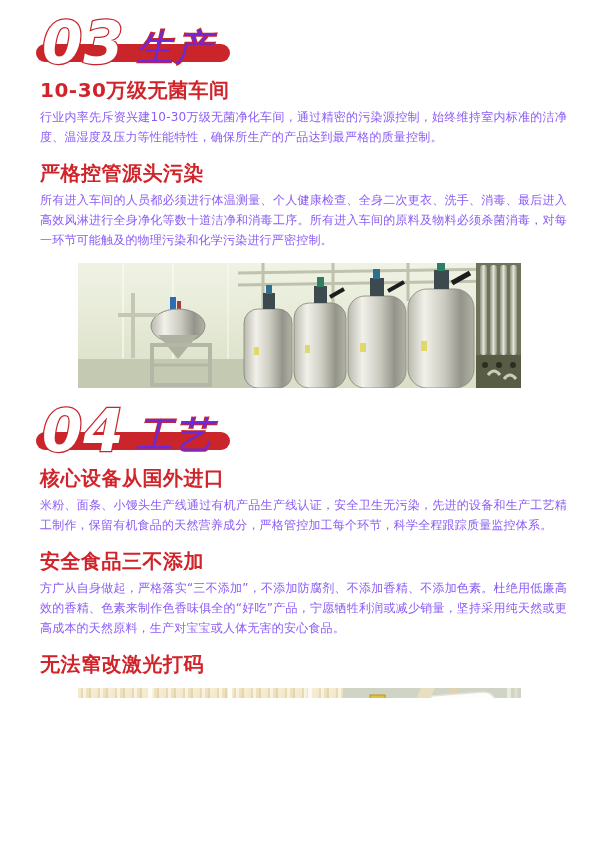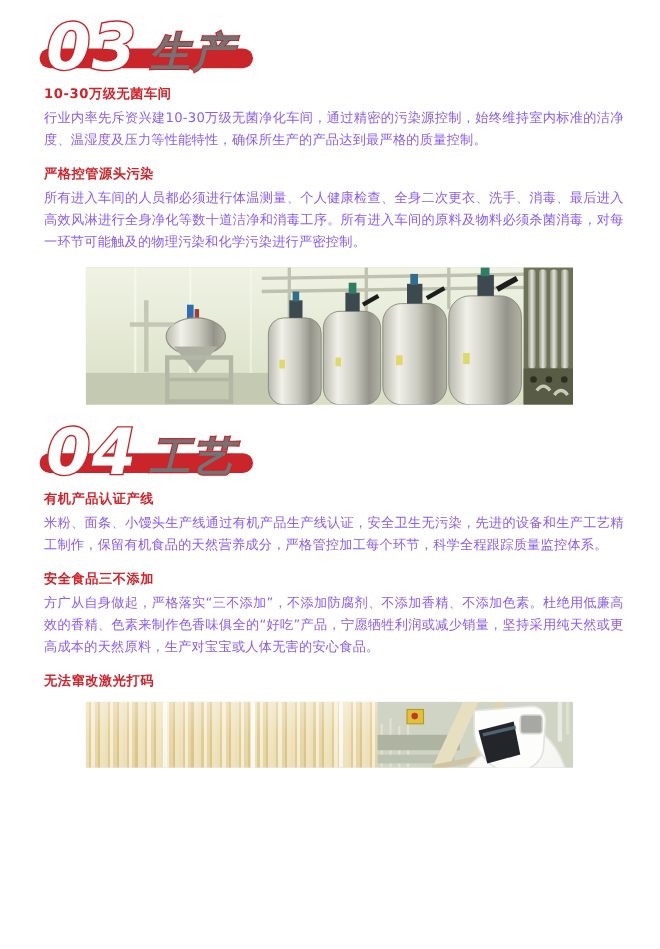--- a/index.html
+++ b/index.html
@@ -37,32 +37,32 @@
     color: #ffffff;
     -webkit-text-stroke: 2.5px #c9252b;
     paint-order: stroke fill;
     letter-spacing: 1px;
   }
   .badge-title {
     position: absolute;
     left: 100px; bottom: -2px;
     font-size: 37px;
     line-height: 1;
-    font-weight: 700;
+    font-weight: 400;
     font-style: italic;
-    color: #737373;
+    color: #6d28d9;
     -webkit-text-stroke: 2px #c9252b;
     paint-order: stroke fill;
     letter-spacing: 2px;
   }
 
   
   .content { margin: 0 33px 0 40px; }
   .block-heading {
-    font-size: 12px;
+    font-size: 20px;
     font-weight: bold;
     color: #d0232a;
     margin: 13px 0 3px 0;
     letter-spacing: 0.5px;
   }
   .block-body {
     font-size: 12px;
     line-height: 20px;
     color: #8b5cf6;
     text-align: justify;
@@ -214,21 +214,21 @@
   </div>
 
   <div class="badge" style="">
     <div class="badge-bar"></div>
     <span class="badge-num">04</span>
     <span class="badge-title">工艺</span>
   </div>
 
   <div class="content">
     <div>
-      <h3 class="block-heading">有机产品认证产线</h3>
+      <h3 class="block-heading">核心设备从国外进口</h3>
       <p class="block-body">米粉、面条、小馒头生产线通过有机产品生产线认证，安全卫生无污染，先进的设备和生产工艺精工制作，保留有机食品的天然营养成分，严格管控加工每个环节，科学全程跟踪质量监控体系。</p>
     </div>
     <div>
       <h3 class="block-heading">安全食品三不添加</h3>
       <p class="block-body">方广从自身做起，严格落实“三不添加”，不添加防腐剂、不添加香精、不添加色素。杜绝用低廉高效的香精、色素来制作色香味俱全的“好吃”产品，宁愿牺牲利润或减少销量，坚持采用纯天然或更高成本的天然原料，生产对宝宝或人体无害的安心食品。</p>
     </div>
     <div>
       <h3 class="block-heading">无法窜改激光打码</h3>
     </div>
   </div>

